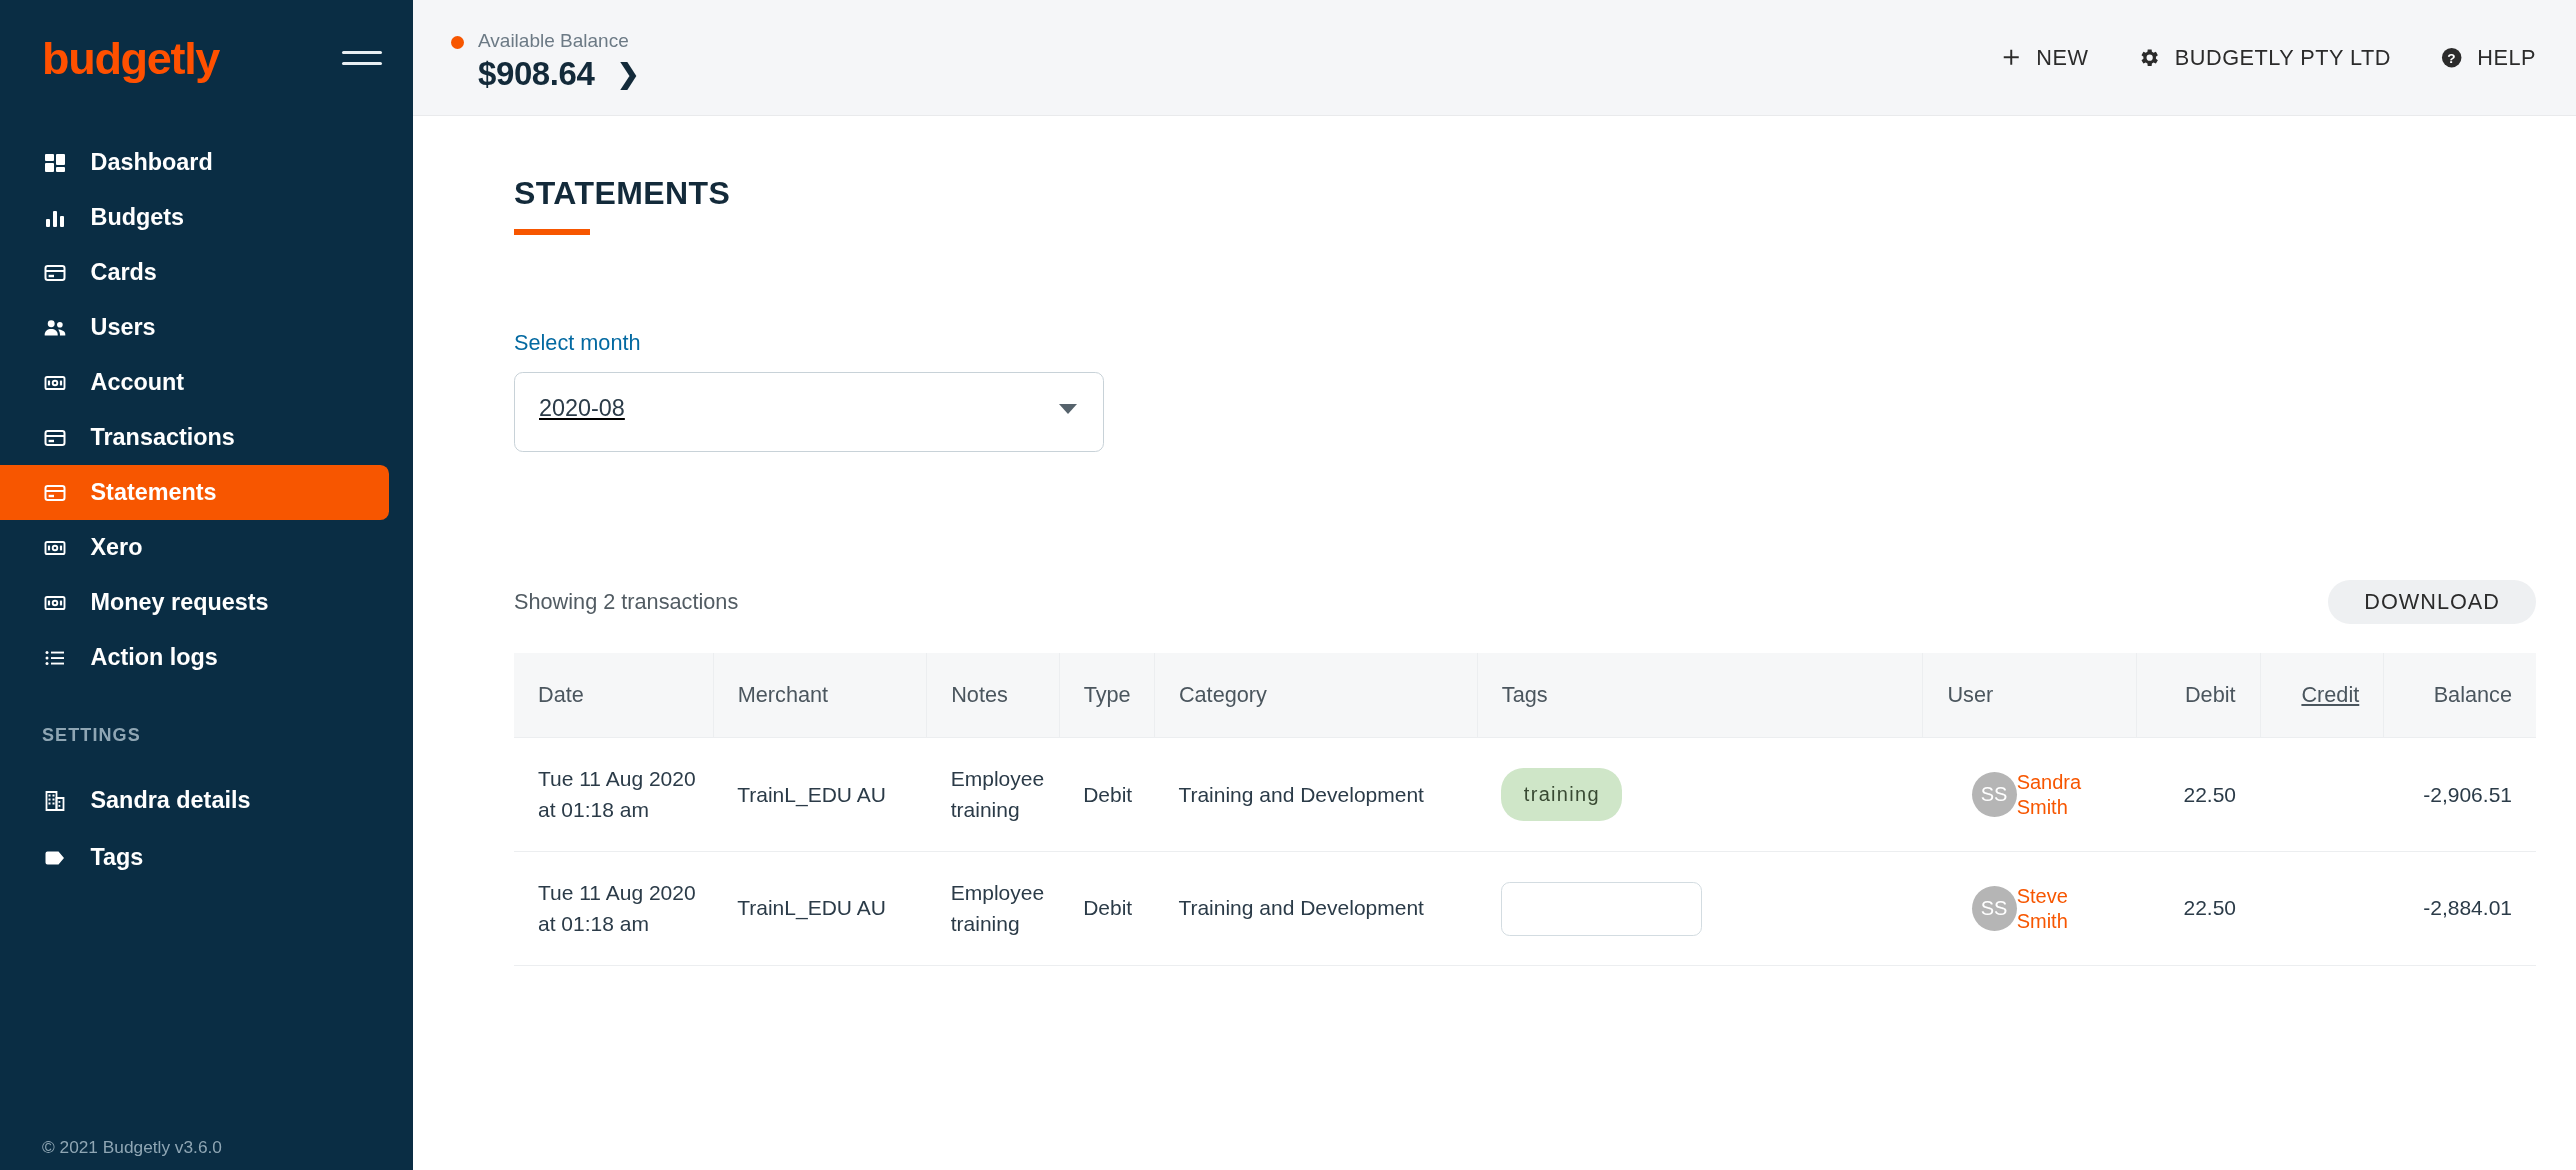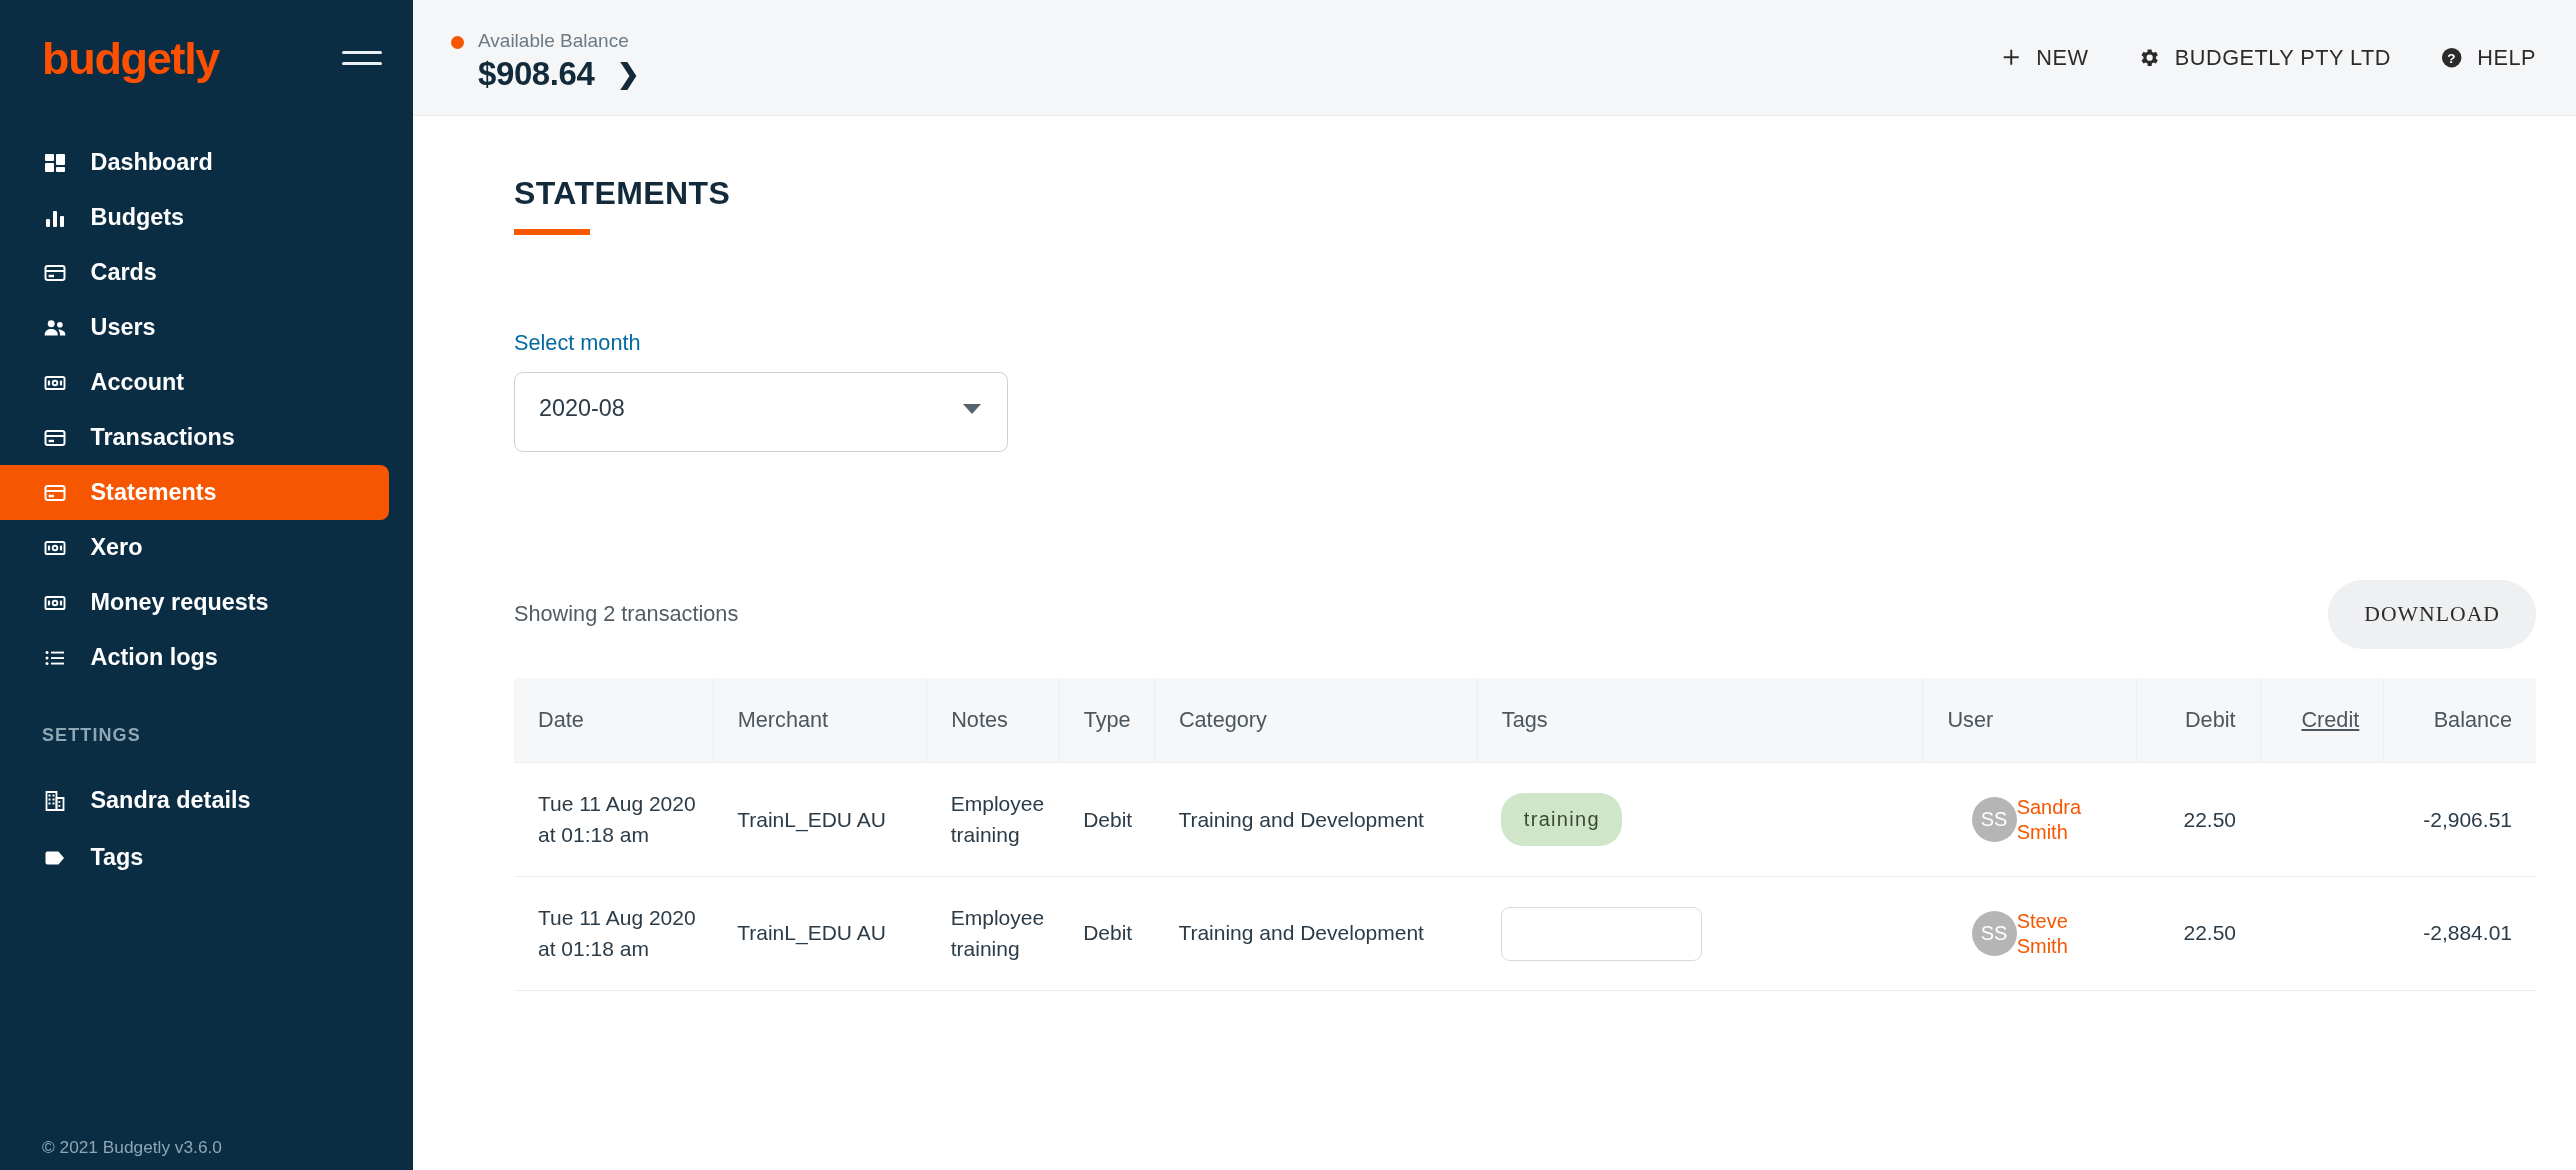--- a/index.html
+++ b/index.html
@@ -91,44 +91,45 @@
   .page-title {
     font-size: 32px; font-weight: 700; color: #132a3a;
     letter-spacing: 0.4px; padding-top: 59px;
   }
   .title-underline {
     width: 76px; height: 6px; background: #f75600; margin-top: 17.3px;
   }
 
   .select-label { font-size: 21.7px; color: #0369a1; margin-top: 95px; }
   .select-box {
-    margin-top: 15.6px; width: 494px; height: 80px;
+    margin-top: 15.6px; width: 590px; height: 80px;
     border: 0.9px solid #c8d2d8; border-radius: 8.7px;
     background: #ffffff; display: flex; align-items: center;
     justify-content: space-between; padding: 0 26px 6px 24px;
     cursor: pointer;
+    text-decoration: underline;
   }
   .select-value { font-size: 23.4px; color: #2b3b48; }
   .select-caret {
     width: 0; height: 0;
     border-left: 9.5px solid transparent;
     border-right: 9.5px solid transparent;
     border-top: 10.4px solid #56636c;
   }
 
   .table-head-row {
     display: flex; align-items: center; justify-content: space-between;
     margin-top: 128px;
   }
   .showing-text { font-size: 21.7px; color: #525c63; }
   .download-btn {
     background: #eef0f2; border: none; border-radius: 35px;
-    padding: 22px 36px; font-size: 21.7px; color: #2b2b2b;
+    padding: 9px 36px; font-size: 21.7px; color: #2b2b2b;
     letter-spacing: 1px; cursor: pointer;
-    font-family: Liberation Serif, serif;
+    font-family: Liberation Sans, sans-serif;
   }
 
   table.statements { width: 100%; border-collapse: collapse; margin-top: 29.5px; }
   table.statements thead tr { background: #f6f7f8; }
   table.statements thead th {
     font-size: 21.7px; color: #4b565e; font-weight: 400;
     text-align: left; padding: 29px 0 29px 24px;
     border-right: 0.9px solid #eceef0;
     border-bottom: 0.9px solid #eceef0;
   }

